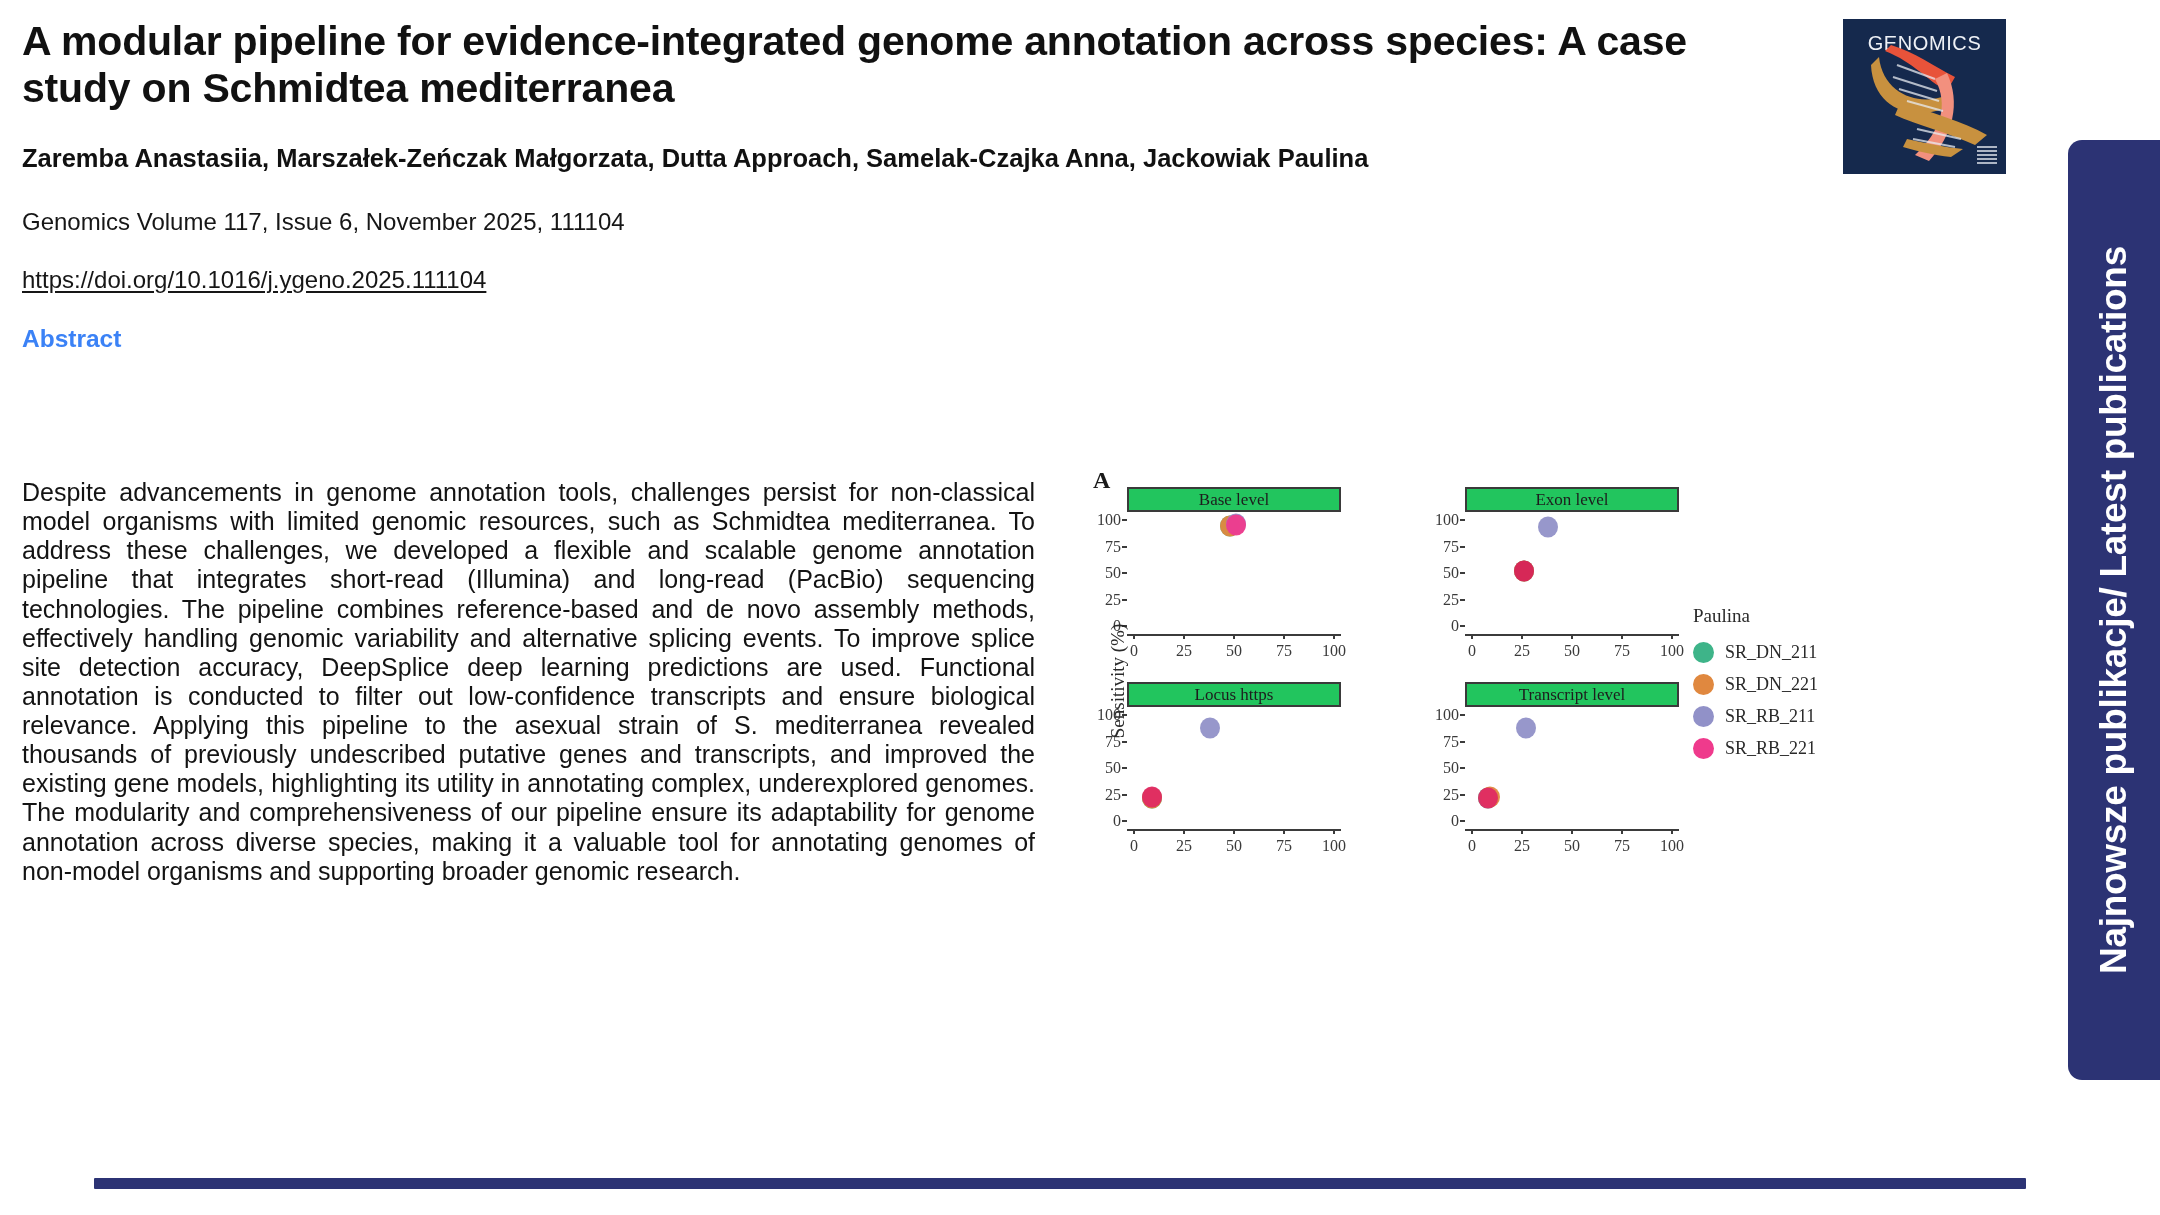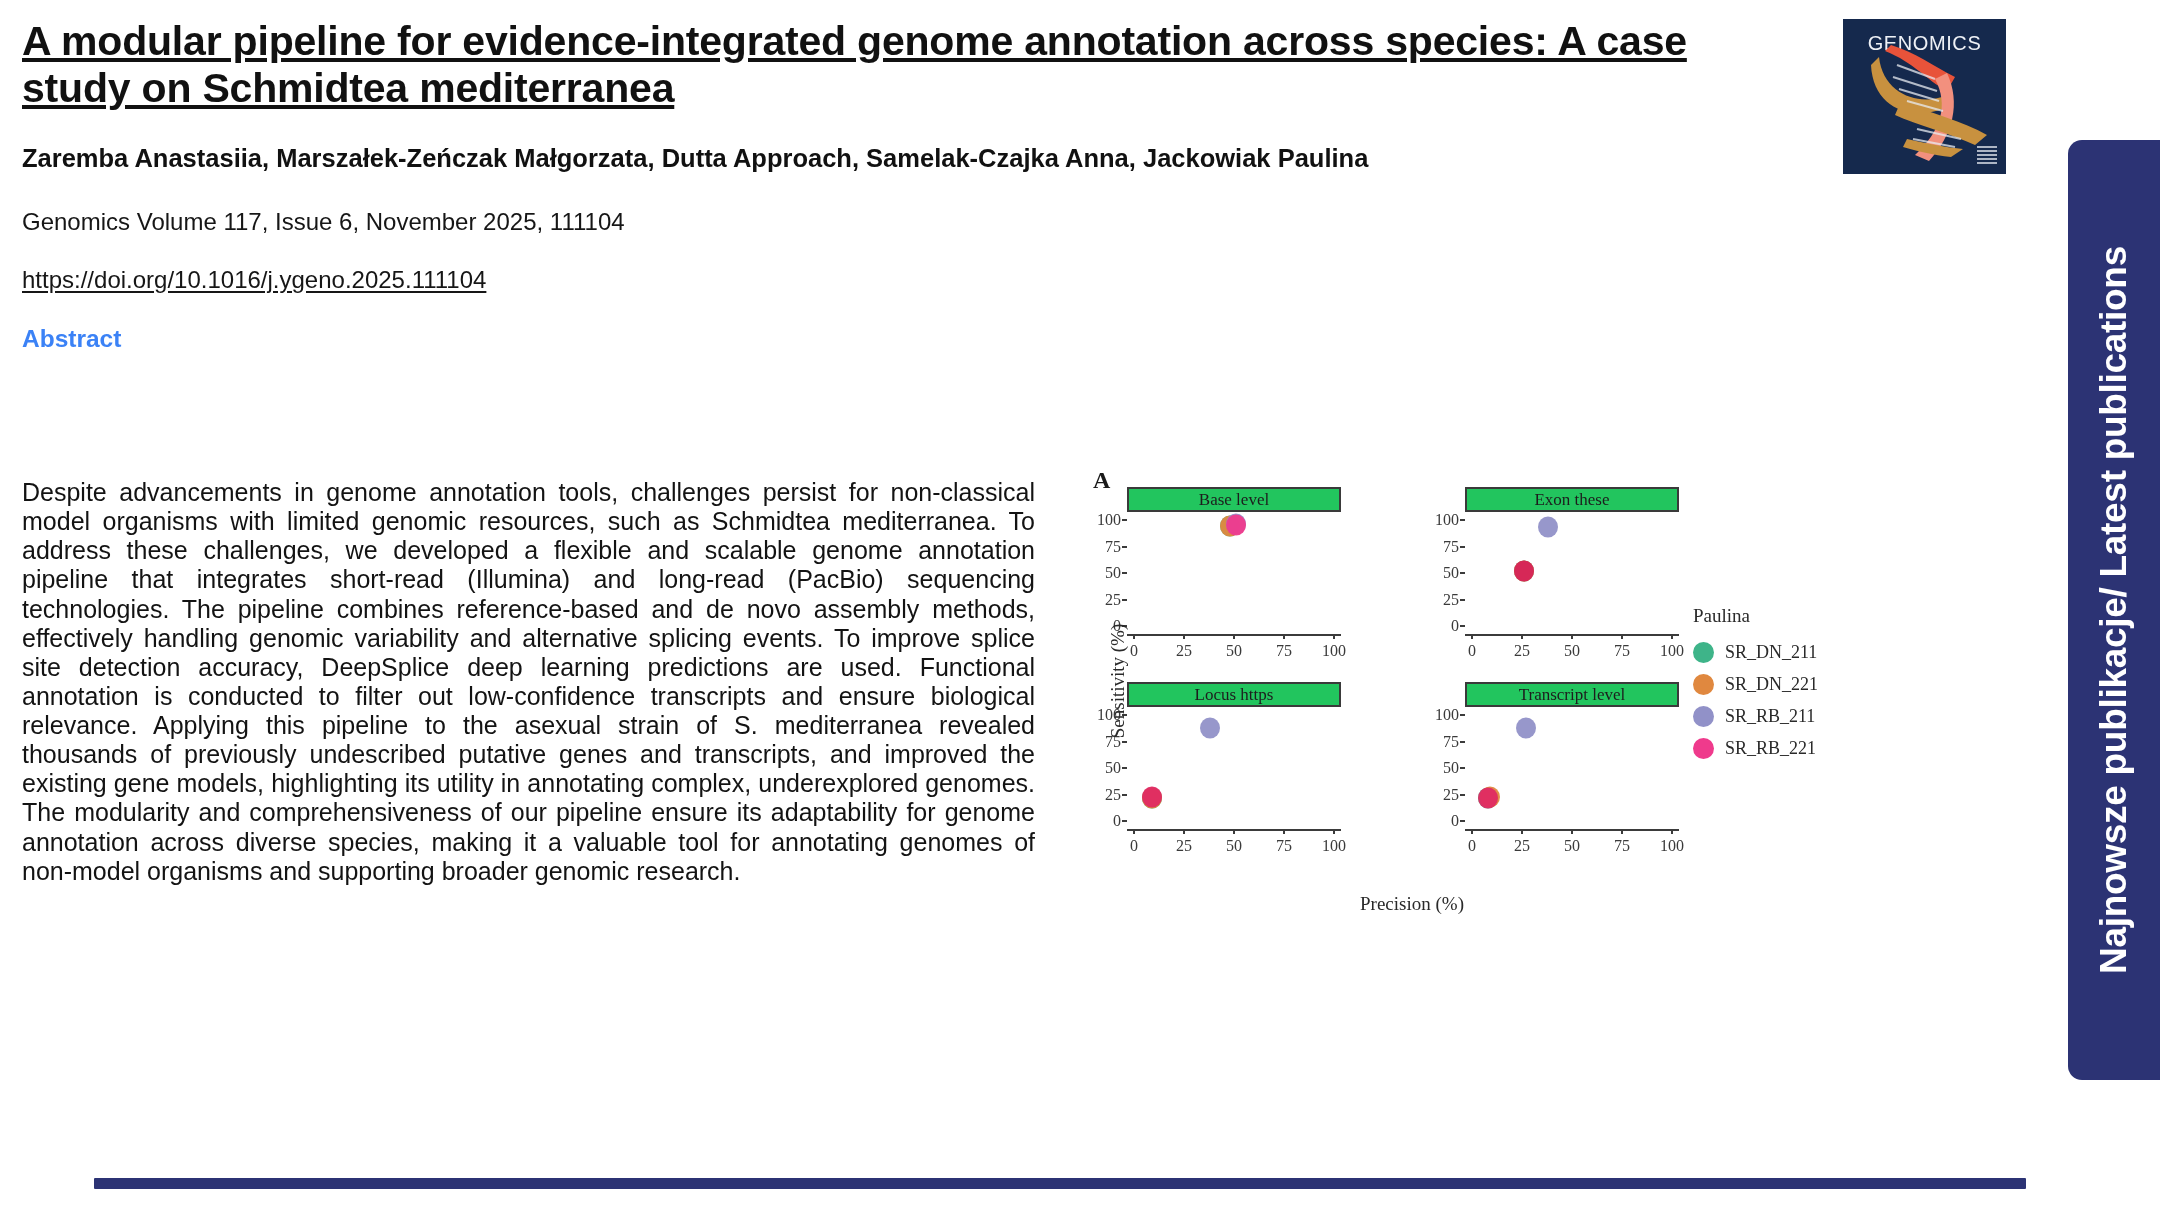--- a/index.html
+++ b/index.html
@@ -26,21 +26,20 @@
   }
 
   #page-title {
     font-size: 41px;
     line-height: 1.14;
     font-weight: bold;
     letter-spacing: -0.2px;
     margin: 18px 0 0 0;
     width: 1680px;
     color: #111111;
-    text-decoration: underline;
   }
 
   #authors {
     font-size: 25.5px;
     line-height: 1.36;
     font-weight: bold;
     margin-top: 30px;
     width: 1580px;
     color: #111111;
   }
@@ -380,21 +379,21 @@
           <div class="xtick-lbl" style="left: 57px;">25</div>
           <div class="xtick-mark" style="left: 107px;"></div>
           <div class="xtick-lbl" style="left: 107px;">50</div>
           <div class="xtick-mark" style="left: 157px;"></div>
           <div class="xtick-lbl" style="left: 157px;">75</div>
           <div class="xtick-mark" style="left: 207px;"></div>
           <div class="xtick-lbl" style="left: 207px;">100</div>
         </div>
       </div>
       <div class="facet" style="left: 338px; top: 32px;">
-        <div class="facet-strip">Exon these</div>
+        <div class="facet-strip">Exon level</div>
         <div class="axis-y"></div>
         <div class="axis-x"></div>
         <div class="plot-area">
           <div class="ytick-lbl" style="top: 114px;">0</div>
           <div class="ytick-mark" style="top: 114px;"></div>
           <div class="ytick-lbl" style="top: 87.5px;">25</div>
           <div class="ytick-mark" style="top: 87.5px;"></div>
           <div class="ytick-lbl" style="top: 61px;">50</div>
           <div class="ytick-mark" style="top: 61px;"></div>
           <div class="ytick-lbl" style="top: 34.5px;">75</div>
@@ -480,21 +479,20 @@
           <div class="xtick-mark" style="left: 107px;"></div>
           <div class="xtick-lbl" style="left: 107px;">50</div>
           <div class="xtick-mark" style="left: 157px;"></div>
           <div class="xtick-lbl" style="left: 157px;">75</div>
           <div class="xtick-mark" style="left: 207px;"></div>
           <div class="xtick-lbl" style="left: 207px;">100</div>
         </div>
       </div>
     </div>
   <div id="axis-title-y">Sensitivity (%)</div>
-  <div id="axis-title-x">Precision (%)</div>
   <div id="legend">
     <div id="legend-title">Paulina</div>
     <div id="legend-rows">
         <div class="legend-row">
           <div class="legend-swatch" style="background: rgb(62, 180, 137);"></div>
           <div class="legend-text">SR_DN_211</div>
         </div>
         <div class="legend-row">
           <div class="legend-swatch" style="background: rgb(224, 136, 63);"></div>
           <div class="legend-text">SR_DN_221</div>

